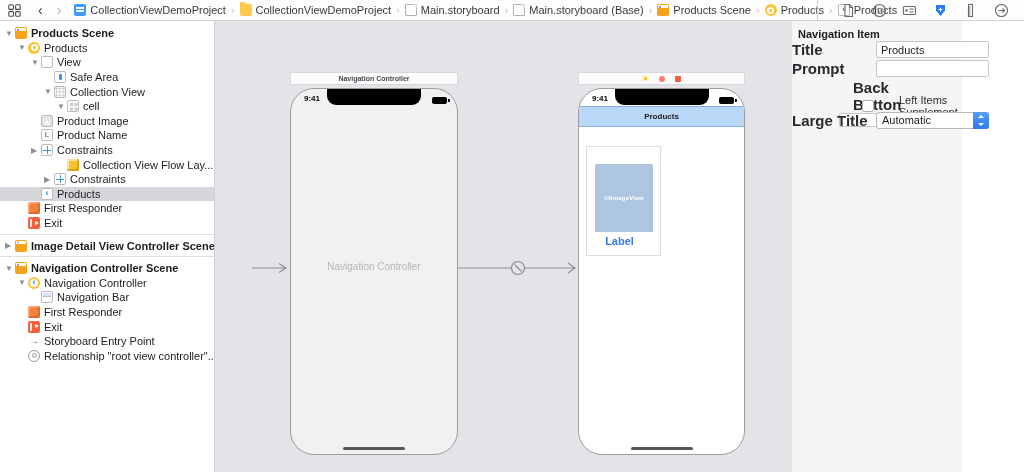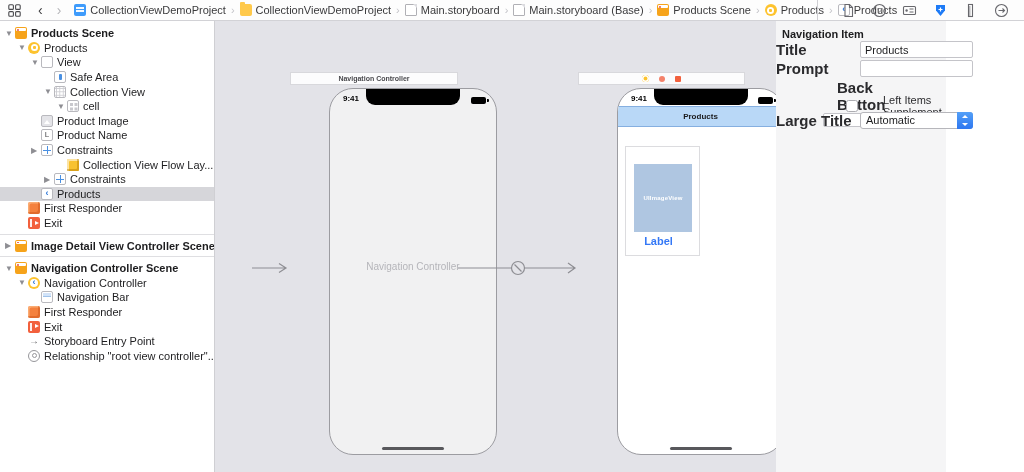--- a/index.html
+++ b/index.html
@@ -69,21 +69,21 @@
   .disc { width:11px; flex:none; font-size:8px; color:#8e8e93; text-align:left; padding-left:1px; }
   .tlabel { font-size:11px; color:#1d1d1f; }
   .lv0 { padding-left:4px; } .lv1 { padding-left:17px; } .lv2 { padding-left:30px; }
   .lv3 { padding-left:43px; } .lv4 { padding-left:56px; } .lv5 { padding-left:30px; }
   .tsep { height:1px; background:#dfdfe2; margin:3.5px 0; }
 
   
   #canvas { position:absolute; left:215px; top:21px; width:602px; height:451px; background:#e3e3e8; overflow:hidden; }
   .scene-bar { position:absolute; height:13px; background:#fcfcfd; border:1px solid #d8d8dc; display:flex; align-items:center; justify-content:center; }
   .scene-bar .title { font-size:7px; font-weight:bold; color:#4a4a4e; }
-  .phone { position:absolute; width:168px; height:367px; border:1px solid #9c9ca1; border-radius:24px; background:#f1f1f2; overflow:hidden;margin-left:39px; }
+  .phone { position:absolute; width:168px; height:367px; border:1px solid #9c9ca1; border-radius:24px; background:#f1f1f2; overflow:hidden; }
   .phone.white { background:#ffffff; width:167px; }
   .notch { position:absolute; top:0; left:50%; transform:translateX(-50%); width:94px; height:16px; background:#000; border-radius:0 0 9px 9px; }
   .time { position:absolute; left:13px; top:5px; font-size:8px; font-weight:bold; color:#000; }
   .battery { position:absolute; right:10px; top:8px; width:15px; height:7px; background:#000; border-radius:2px; }
   .battery::after { content:""; position:absolute; right:-2.5px; top:2px; width:1.5px; height:3px; background:#000; border-radius:0 1px 1px 0; }
   .home-ind { position:absolute; bottom:4px; left:50%; transform:translateX(-50%); width:62px; height:3px; border-radius:2px; background:#58585c; }
   .vc-center-label { position:absolute; top:172px; left:0; right:0; text-align:center; font-size:10px; color:#b5b5ba; }
   .navbar-blue { position:absolute; left:0; right:0; top:17px; height:21px; background:#b9d8f7; border-top:1px solid #85afe0; border-bottom:1px solid #85afe0; text-align:center; font-size:8px; font-weight:bold; color:#1b1b1d; line-height:19px; }
   .cv-cell { position:absolute; left:7px; top:57px; width:75px; height:110px; background:#fff; border:1px solid #dcdcdf; }
   .cv-imageview { position:absolute; left:8px; top:17px; width:58px; height:68px; background:#afc6e1; text-align:center; font-size:6px; font-weight:bold; color:#fff; line-height:68px; letter-spacing:.2px; }
@@ -91,21 +91,21 @@
   .dock-icons { display:flex; align-items:center; gap:10px; }
   .dock-vc { width:7px; height:7px; border-radius:50%; background:#fdc32e; box-shadow:inset 0 0 0 1.5px #fff, inset 0 0 0 3px #fdc32e; }
   .dock-fr { width:6px; height:6px; border-radius:50%; background:#f4826b; }
   .dock-exit { width:6px; height:6px; background:#f2603d; border-radius:1px; }
   .segue-svg { position:absolute; }
 
   
   #vdivider { position:absolute; left:817px; top:0; width:1px; height:472px; background:#cfcfd3; }
   #insp-tabs { position:absolute; left:840px; top:0; width:170px; height:21px; display:flex; align-items:center; justify-content:space-between; }
   .itab { width:17px; height:17px; display:flex; align-items:center; justify-content:center; }
-  #inspector { position:absolute; left:776px; top:21px; width:170px; height:451px; background:#f5f5f6; }
+  #inspector { position:absolute; left:792px; top:21px; width:170px; height:451px; background:#f5f5f6; }
   .insp-header { position:absolute; left:6px; top:7px; font-size:11px; font-weight:bold; color:#1d1d1f; }
   .irow { position:absolute; left:0; width:206px; height:17px; display:flex; align-items:center; }
   .ilabel { width:84px; padding-right:6px; font-size:15px; color:#2b2b2e; flex:none;font-weight:bold; }
   .ifield { width:113px; height:17px; border:1px solid #c4c4c9; border-radius:2px; background:#fff; font-family:inherit; font-size:11px; padding:0 4px; color:#1d1d1f; outline:none; }
   .checkbox { width:12px; height:12px; background:#fff; border:1px solid #adadb2; border-radius:2.5px; margin-right:6px; flex:none; }
   .chk-label { font-size:11px; color:#2b2b2e;padding-left:19px; }
   .dropdown { position:relative; width:113px; height:17px; border:1px solid #b6b6bb; border-radius:3px; background:#fff; font-size:11px; line-height:15px; padding-left:5px; color:#1d1d1f; }
   .dd-stepper { position:absolute; right:-1px; top:-1px; width:16px; height:17px; background:linear-gradient(#54a0f8,#2e77f0); border-radius:0 3px 3px 0; }
   .dd-stepper::before { content:""; position:absolute; left:5px; top:3px; border-left:3px solid transparent; border-right:3px solid transparent; border-bottom:3.5px solid #fff; }
   .dd-stepper::after { content:""; position:absolute; left:5px; bottom:3px; border-left:3px solid transparent; border-right:3px solid transparent; border-top:3.5px solid #fff; }

